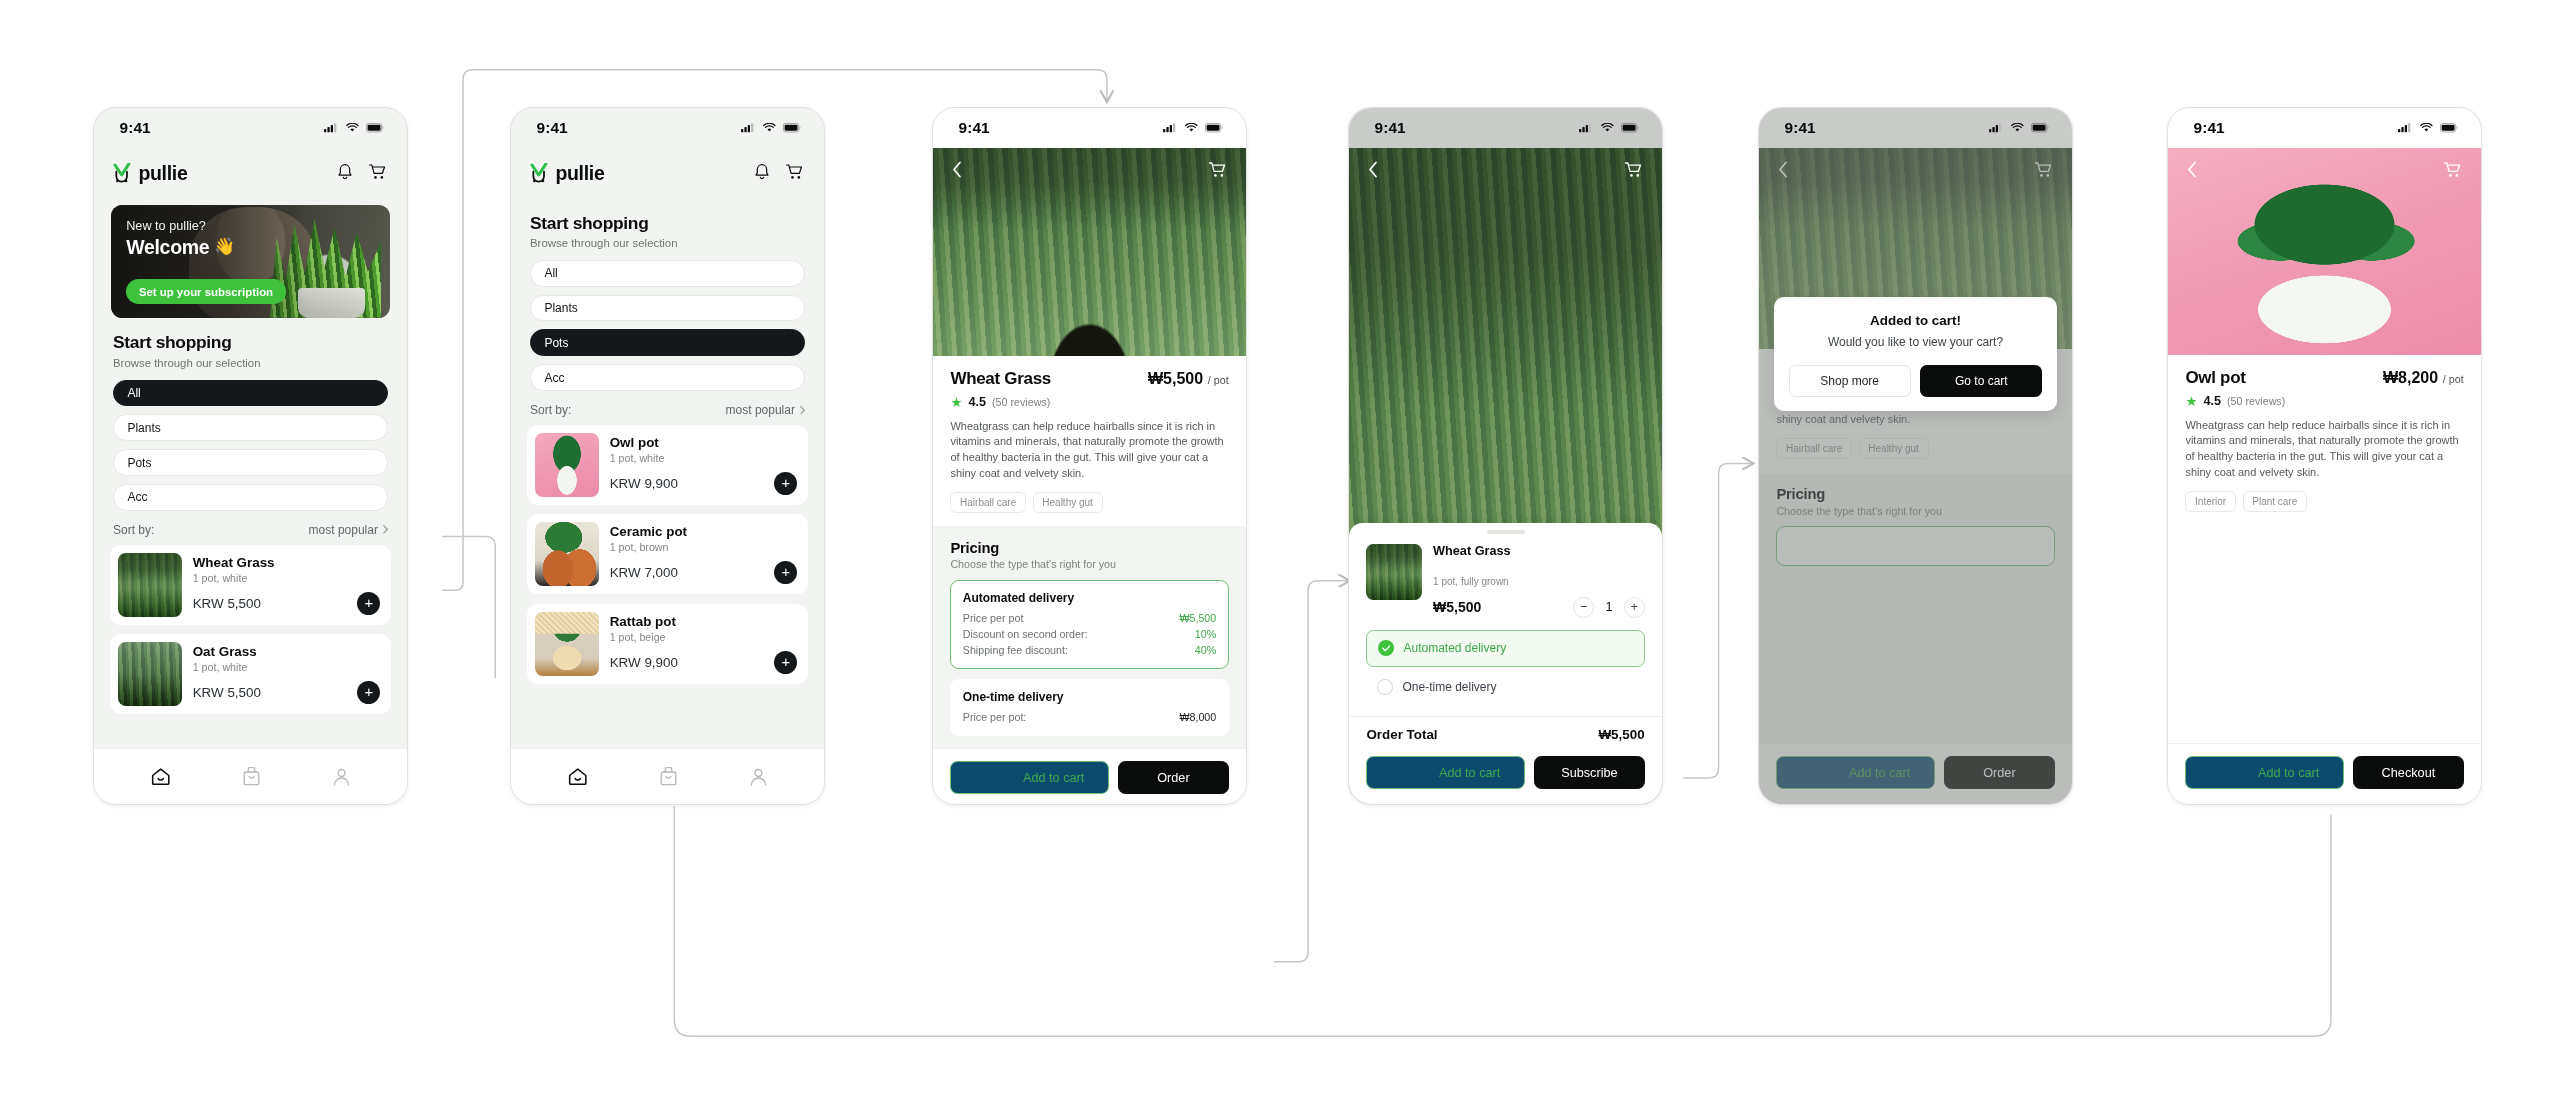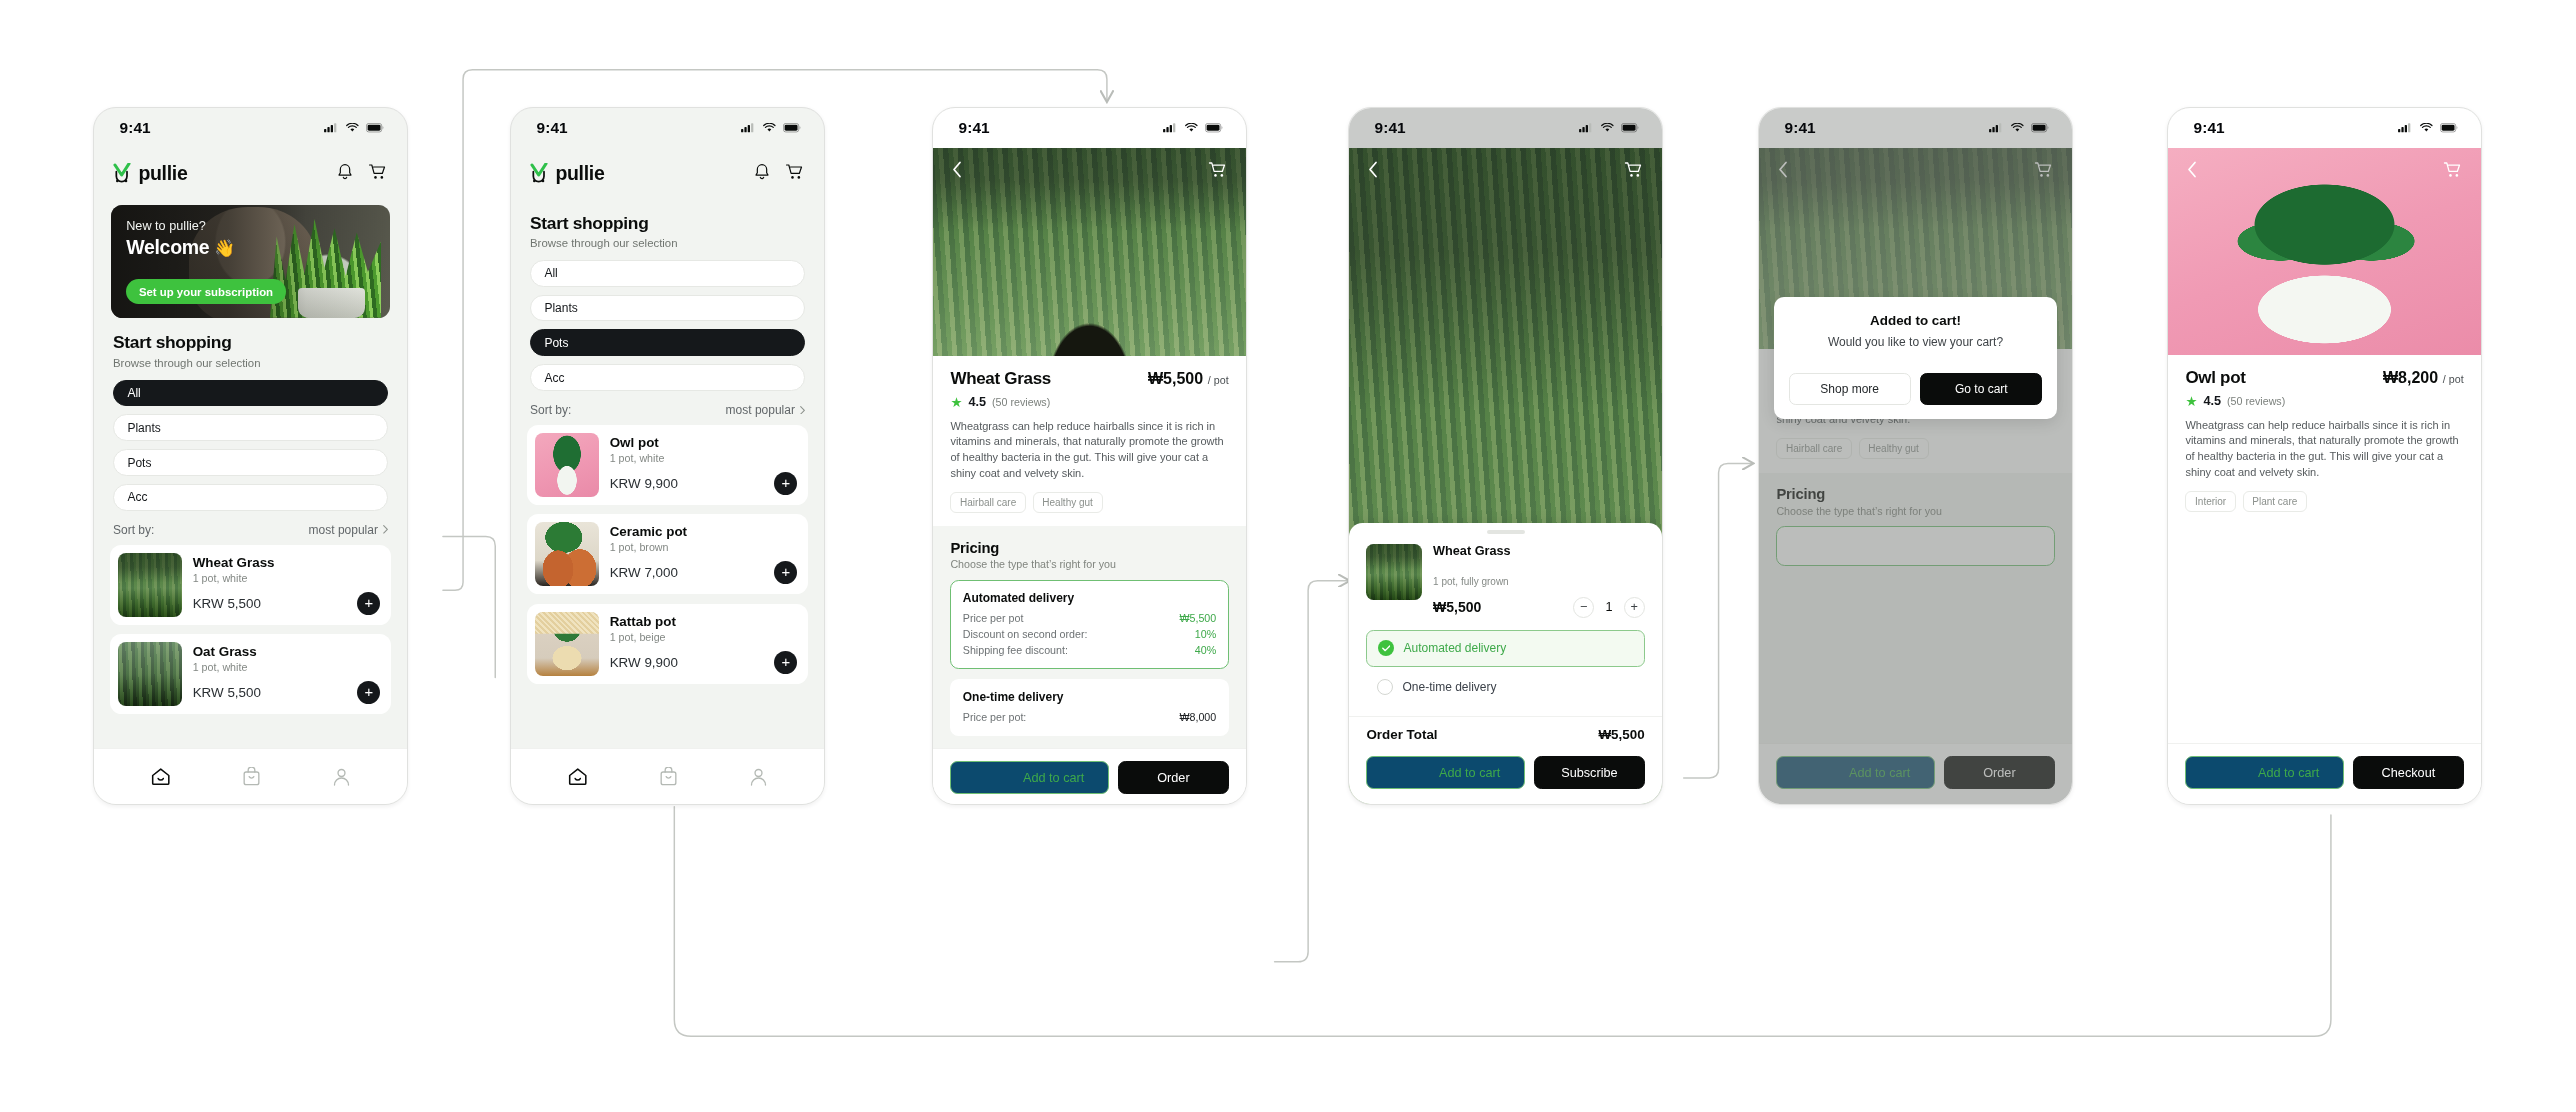--- a/index.html
+++ b/index.html
@@ -74,21 +74,21 @@
     position: absolute; right: 3%; bottom: 0; width: 40%; height: 92%;
   }
   .hero-banner .pot {
     position: absolute; right: 9%; bottom: 0; width: 24%; height: 26%;
     background: linear-gradient(180deg,#e8eae3,#c7cac0);
     border-radius: 4px 4px 10.7px 10.7px;
   }
   .hero-overlay { position: absolute; inset: 0; background: linear-gradient(90deg, rgba(12,12,10,.78) 0%, rgba(12,12,10,.55) 42%, rgba(12,12,10,.12) 70%, rgba(12,12,10,0) 100%); }
   .hero-text { position: absolute; left: 14.8px; top: 14.8px; right: 13.4px; }
   .hero-kicker { font-size: 12.7px; color: #f3f5f2; margin-bottom: 2.7px; }
-  .hero-title { font-size: 19.5px; font-weight: 700; color: #fff; letter-spacing: -0.3px; display:flex; align-items:flex-end; gap:5.4px;}
+  .hero-title { font-size: 19.5px; font-weight: 700; color: #fff; letter-spacing: -0.3px; display:flex; align-items:flex-start; gap:5.4px;}
   .hero-cta {
     position: absolute; left: 14.8px; bottom: 13.4px;
     background: #3ec23e; color: #fff;
     font-size: 11.4px; font-weight: 700;
     border: none; border-radius: 670px;
     padding: 6.7px 12.7px; cursor: pointer;
   }
 
   
   .section-head { padding: 14.8px 19px 0 19px; }
@@ -231,21 +231,21 @@
   
   .dimmer { position: absolute; inset: 0; background: rgba(120,124,120,.50); z-index: 6; }
   .modal {
     position: absolute; left: 14.8px; right: 14.8px; top: 149px;
     background: #fff; border-radius: 10px;
     padding: 16px 14.8px 14.8px 14.8px; z-index: 7;
     box-shadow: 0 4px 14.8px rgba(0,0,0,.12);
   }
   .modal-title { font-size: 13.4px; font-weight: 700; color: #0a0c0b; text-align: center; }
   .modal-sub { font-size: 12px; color: #3f4448; text-align: center; margin-top: 6.7px; }
-  .modal-actions { display: flex; gap: 9.4px; margin-top: 24px; }
+  .modal-actions { display: flex; gap: 9.4px; margin-top: 16px; }
   .modal-btn { flex: 1 1 0; border-radius: 6.7px; font-size: 12px; padding: 8px 0; text-align: center; cursor: pointer; }
   .modal-btn.ghost { background: #fff; border: 0.7px solid #e4e6e2; color: #24282b; }
   .modal-btn.dark { background: #0a0c0b; border: 0.7px solid #0a0c0b; color: #fff; }
 
   
   .img-wheat {
     width: 100%; height: 100%;
     background:
       linear-gradient(180deg, rgba(20,22,20,.30) 0 22%, rgba(20,22,20,0) 46%),
       repeating-linear-gradient(88deg, #5fb43a 0 2.7px, #87cf55 2.7px 5.4px, #3f8f2c 5.4px 8.7px),

